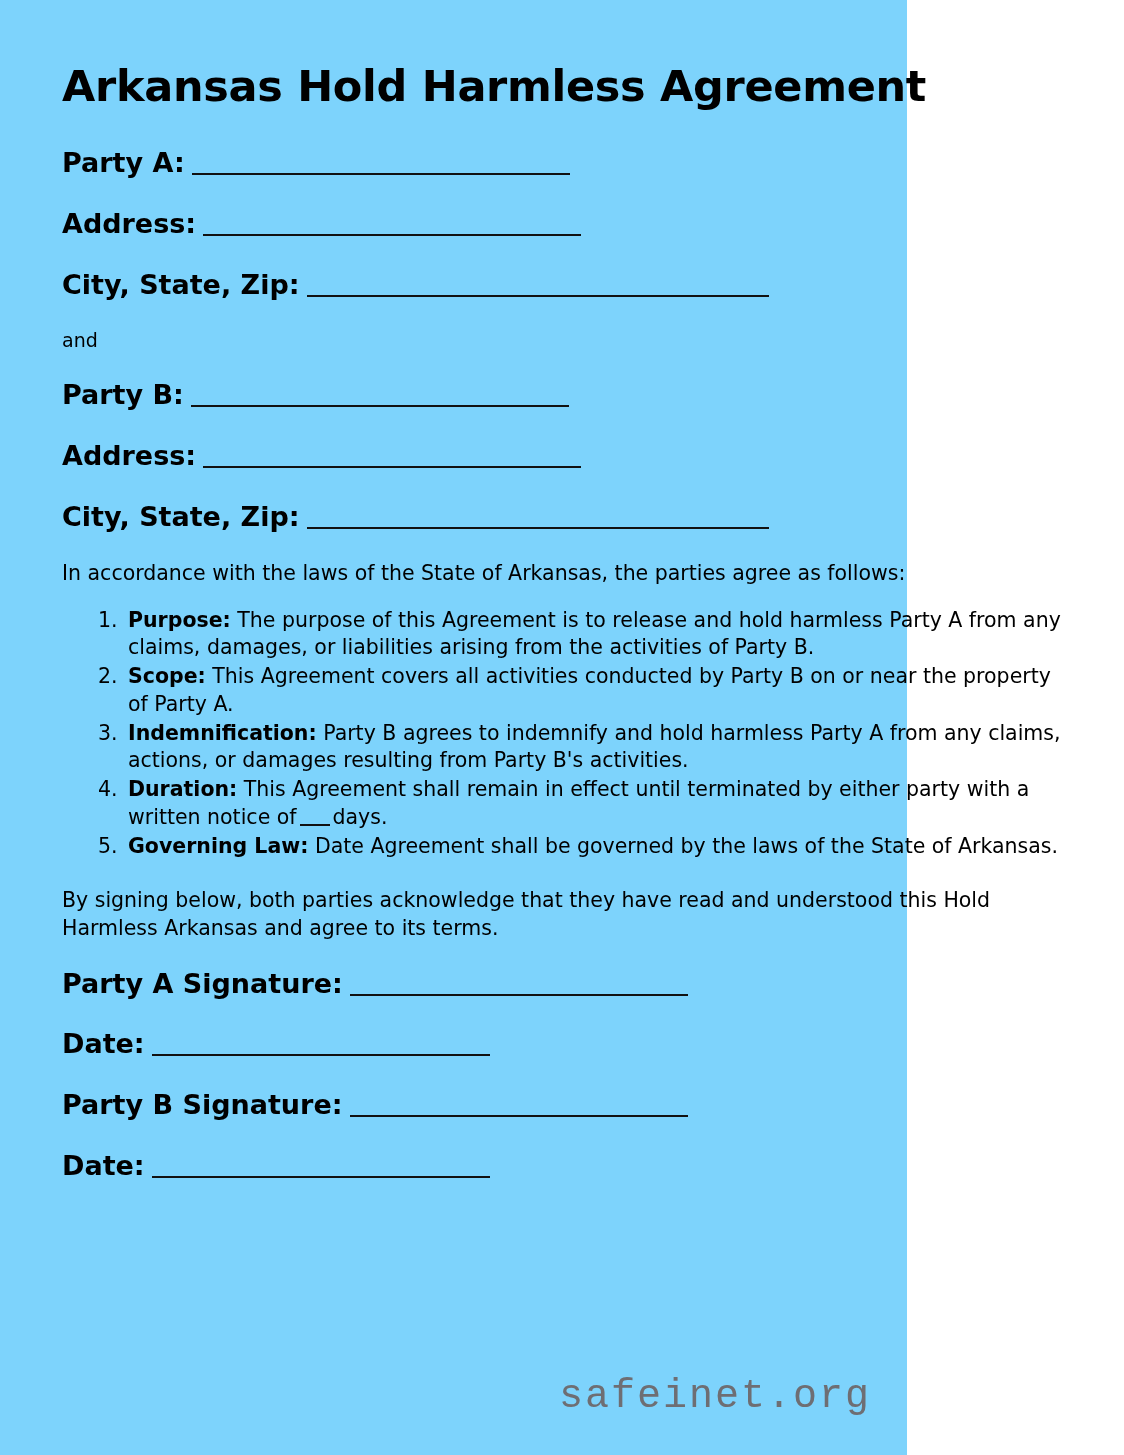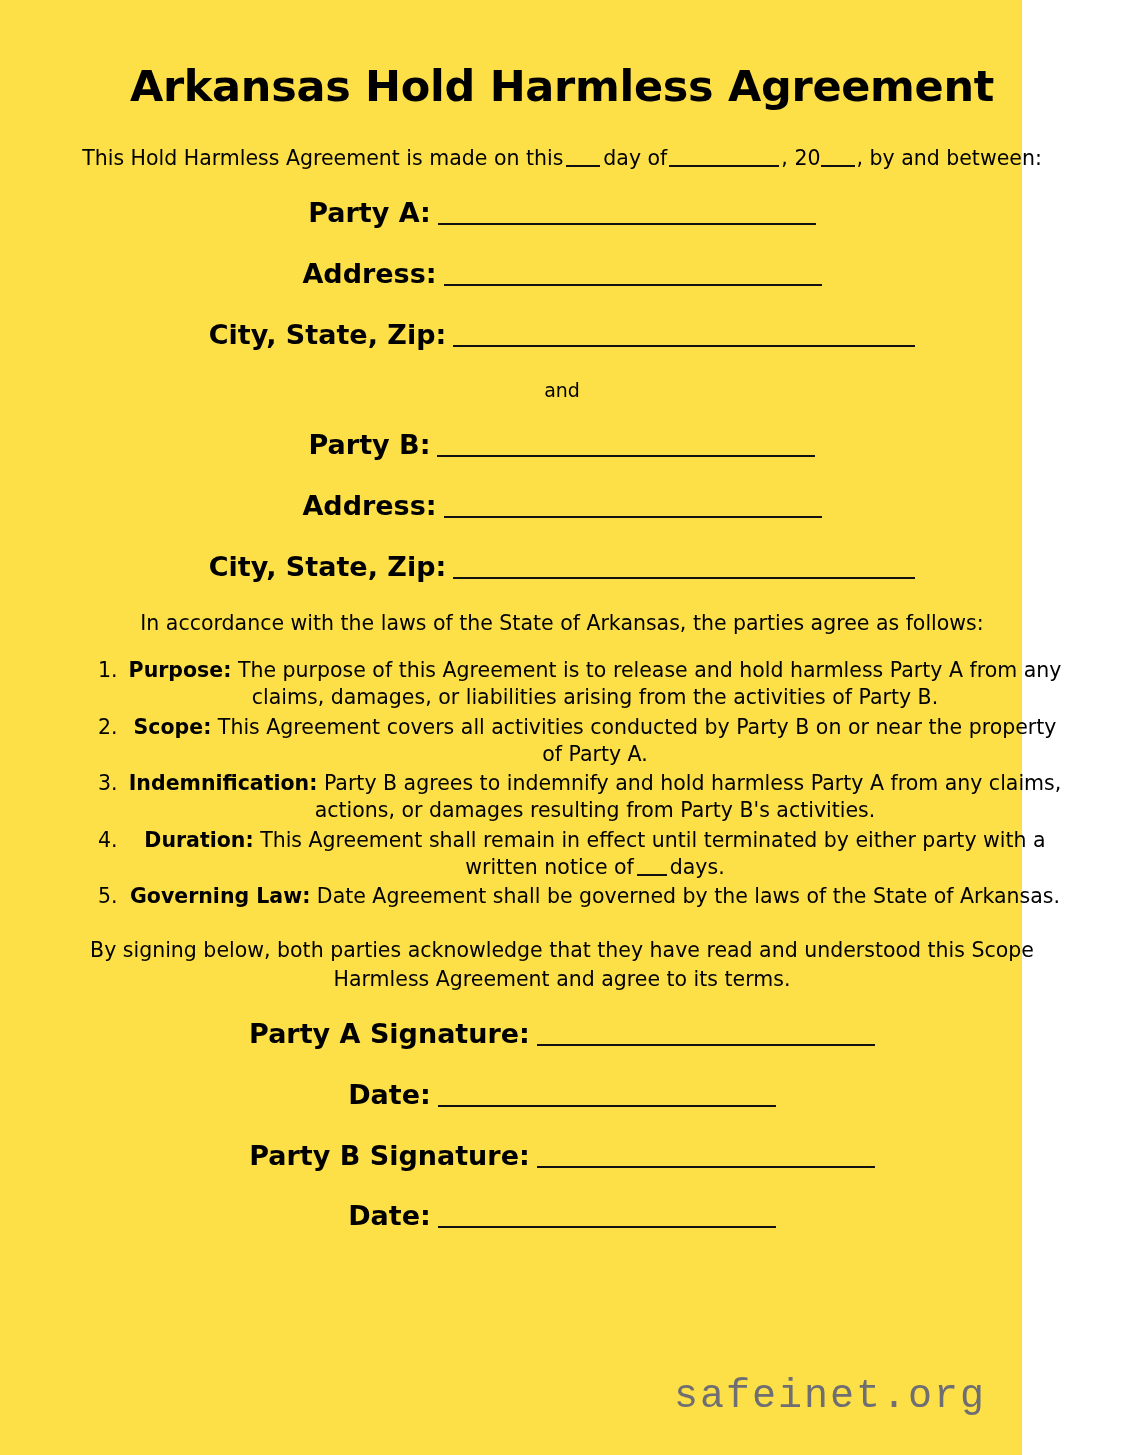--- a/index.html
+++ b/index.html
@@ -11,24 +11,23 @@
     width: 1124px;
     height: 1455px;
     position: relative;
     font-family: "DejaVu Sans", sans-serif;
     color: #000000;
     overflow: hidden;
   }
   .page {
     position: absolute;
     left: 0; top: 0;
-    width: 1022px;
+    width: 907px;
     height: 1455px;
-    background: #fde047;
-    text-align: center;
+    background: #7dd3fc;
   }
   .content {
     position: absolute;
     left: 62px;
     top: 62px;
     width: 1000px;
   }
   .doc-title {
     font-size: 43px;
     font-weight: bold;
@@ -110,21 +109,20 @@
   }
 </style>
 </head>
 <body>
 
 <div class="page">
   <div class="content">
 
     <h1 class="doc-title">Arkansas Hold Harmless Agreement</h1>
 
-    <p class="para"><span>This Hold Harmless Agreement is made on this</span><span class="inline-blank ib-day"></span><span>day of</span><span class="inline-blank ib-mon"></span><span>, 20</span><span class="inline-blank ib-yr"></span><span>, by and between:</span></p>
 
     <p class="field-row"><span class="field-label">Party A:</span><span class="blank w-a"></span></p>
 
     <p class="field-row"><span class="field-label">Address:</span><span class="blank w-addr"></span></p>
 
     <p class="field-row"><span class="field-label">City, State, Zip:</span><span class="blank w-csz"></span></p>
 
     <p class="and-line">and</p>
 
     <p class="field-row"><span class="field-label">Party B:</span><span class="blank w-a"></span></p>
@@ -136,21 +134,21 @@
     <p class="para tight">In accordance with the laws of the State of Arkansas, the parties agree as follows:</p>
 
     <ol class="clauses">
       <li><b>Purpose:</b><span> The purpose of this Agreement is to release and hold harmless Party A from any claims, damages, or liabilities arising from the activities of Party B.</span></li>
       <li><b>Scope:</b><span> This Agreement covers all activities conducted by Party B on or near the property of Party A.</span></li>
       <li><b>Indemnification:</b><span> Party B agrees to indemnify and hold harmless Party A from any claims, actions, or damages resulting from Party B's activities.</span></li>
       <li><b>Duration:</b><span> This Agreement shall remain in effect until terminated by either party with a written notice of</span><span class="inline-blank ib-days"></span><span>days.</span></li>
       <li><b>Governing Law:</b><span> Date Agreement shall be governed by the laws of the State of Arkansas.</span></li>
     </ol>
 
-    <p class="para">By signing below, both parties acknowledge that they have read and understood this Scope Harmless Agreement and agree to its terms.</p>
+    <p class="para">By signing below, both parties acknowledge that they have read and understood this Hold Harmless Arkansas and agree to its terms.</p>
 
     <div class="sig-block">
       <p class="field-row"><span class="field-label">Party A Signature:</span><span class="blank w-sig"></span></p>
 
       <p class="field-row"><span class="field-label">Date:</span><span class="blank w-date"></span></p>
 
       <p class="field-row"><span class="field-label">Party B Signature:</span><span class="blank w-sig"></span></p>
 
       <p class="field-row"><span class="field-label">Date:</span><span class="blank w-date"></span></p>
     </div>

